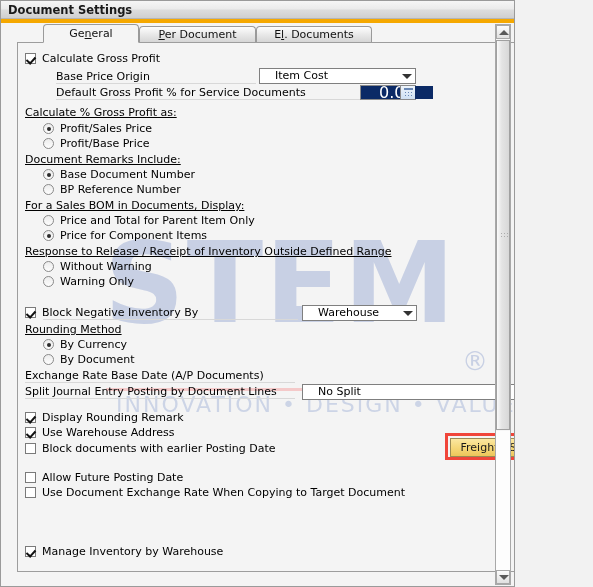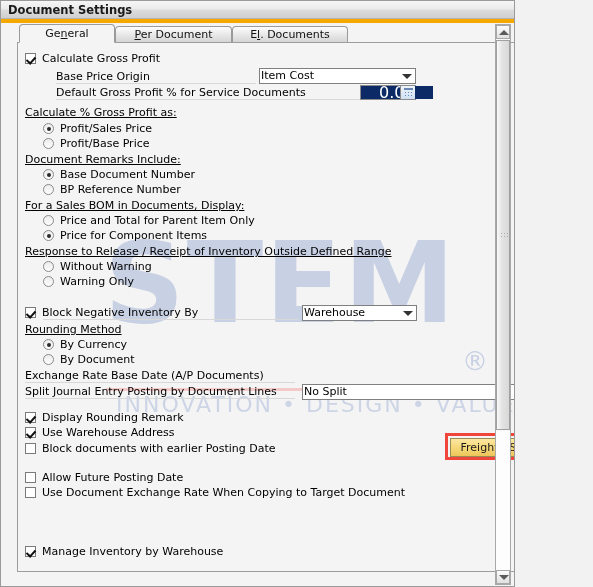--- a/index.html
+++ b/index.html
@@ -59,20 +59,21 @@
     border:1px solid #9a9a9a;
     border-bottom:none;
     border-radius:4px 4px 0 0;
     background:linear-gradient(to bottom,#fdfdfd 0%,#e3e3e3 60%,#d3d3d3 100%);
     text-align:center;
     font-size:11px;
     line-height:16px;
     color:#111;
     cursor:default;
     white-space:nowrap;
+    margin-left:24px;
   }
   .tab.active{
     top:1px;height:19px;
     background:#f4f4f4;
     border-bottom:1px solid #f4f4f4;
     z-index:4;
     line-height:18px;
   }
   .tab u{text-decoration:underline;}
   
@@ -155,21 +156,21 @@
     background:#2b2b2b;
   }
   
   .sel{
     position:absolute;height:16px;
     background:#fff;
     border:1px solid #7f7f7f;
     box-sizing:border-box;
     font-size:11px;
     line-height:14px;
-    padding-left:1px;
+    padding-left:15px;
     color:#000;
     cursor:default;
     overflow:hidden;
     white-space:nowrap;
   }
   .sel .arrow{
     position:absolute;right:3px;top:5px;
     width:0;height:0;
     border-left:5px solid transparent;
     border-right:5px solid transparent;

